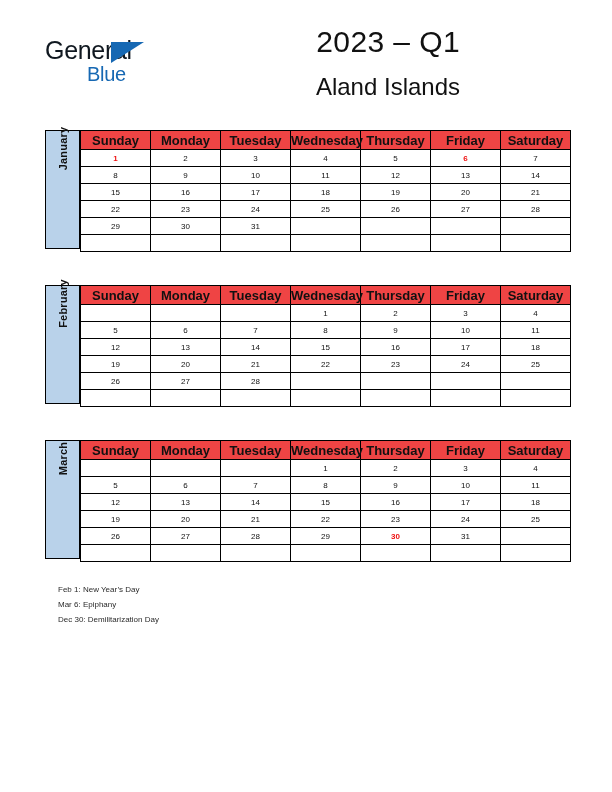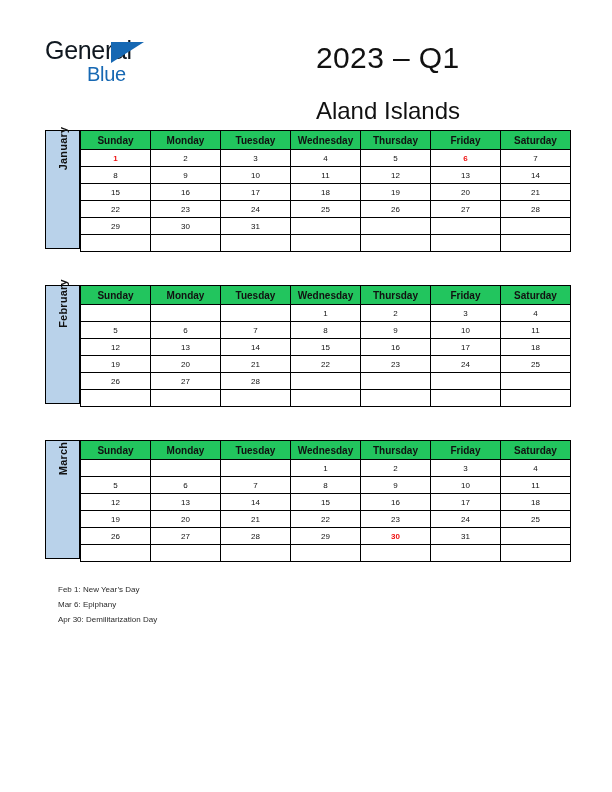--- a/index.html
+++ b/index.html
@@ -57,37 +57,37 @@
     top: 27px;
     font-size: 20px;
     letter-spacing: -0.3px;
     color: #1668b3;
     font-family: "Liberation Sans", sans-serif;
   }
 
   #title-block {
     position: absolute;
     right: 52px;
-    top: 40px;
-    text-align: left;
+    top: 24px;
+    text-align: right;
   }
   #quarter-title {
     font-size: 30px;
     font-weight: 400;
     color: #111111;
     line-height: 36px;
     letter-spacing: 0.4px;
     white-space: nowrap;
   }
   #country-title {
     font-size: 24px;
     font-weight: 400;
     color: #111111;
     line-height: 30px;
-    margin-top: 20px;
+    margin-top: 12px;
     white-space: nowrap;
   }
 
   
   .month-block {
     position: absolute;
     left: 45px;
     width: 518px;
   }
   #month-block-0 { top: 130px; }
@@ -137,23 +137,23 @@
     height: 16px;
     padding: 0;
     text-align: center;
     vertical-align: middle;
     font-size: 8px;
     font-weight: 400;
     color: #111111;
     background: #ffffff;
   }
   table.cal th {
-    background: #22c55e;
+    background: #ef4444;
     font-weight: 700;
-    font-size: 10px;
+    font-size: 13px;
     height: 18px;
   }
   table.cal td.holiday {
     color: #ee1111;
     font-weight: 700;
   }
   table.cal td.empty { color: transparent; }
 
   
   #holiday-legend {
@@ -408,14 +408,14 @@
             <td class="empty"></td>
           </tr>
         </tbody>
       </table>
     </div>
   </div>
 
 <div id="holiday-legend">
     <div class="legend-line">Feb 1: New Year’s Day</div>
     <div class="legend-line">Mar 6: Epiphany</div>
-    <div class="legend-line">Apr 30: Demilitarization Day</div>
+    <div class="legend-line">Dec 30: Demilitarization Day</div>
   </div>
 
 </body></html>

